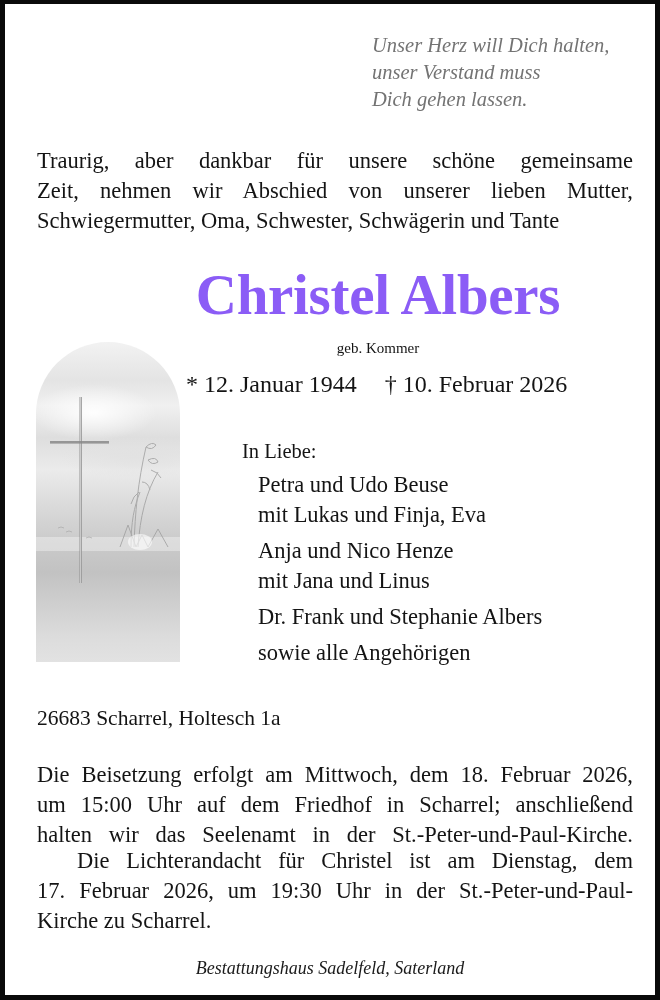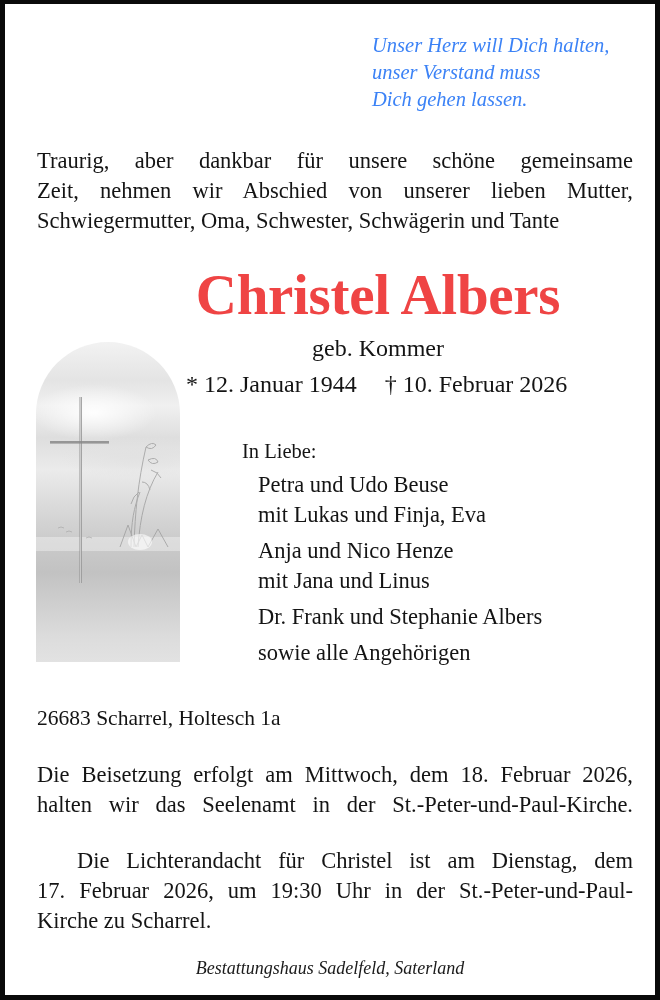--- a/index.html
+++ b/index.html
@@ -15,45 +15,45 @@
       border-bottom: 5px solid #0a0a0a;
       font-family: "Liberation Serif", "DejaVu Serif", serif;
       color: #141414;
     }
     .abs { position: absolute; }
     .motto {
       left: 367px; top: 28px;
       font-style: italic;
       font-size: 20.5px;
       line-height: 27px;
-      color: #3b82f6;
+      color: #737373;
     }
     .motto div { white-space: nowrap; }
     .intro {
       left: 32px; top: 142px; width: 596px;
       font-size: 22.5px;
       line-height: 30px;
       text-align: justify;
       text-align-last: left;
     }
     .intro div { white-space: nowrap; }
     .intro .just { text-align: justify; text-align-last: justify; white-space: normal; }
     .name {
       left: 163px; top: 258px; width: 420px;
       font-size: 57px;
       font-weight: bold;
       line-height: 66px;
       text-align: center;
       letter-spacing: -0.3px;
-      color: #ef4444;
+      color: #8b5cf6;
       white-space: nowrap;
     }
     .born {
       left: 163px; top: 331px; width: 420px;
-      font-size: 24px; line-height: 26px;
+      font-size: 15px; line-height: 26px;
       text-align: center;
       white-space: nowrap;
     }
     .dates {
       left: 181px; top: 366px;
       font-size: 24px; line-height: 28px;
       white-space: nowrap;
     }
     .dates .gap { display: inline-block; width: 28px; }
     .memorial-image {
@@ -176,20 +176,21 @@
     </div>
     <div class="grp">
       <div>sowie alle Angehörigen</div>
     </div>
   </div>
 
   <div class="abs address">26683 Scharrel, Holtesch 1a</div>
 
   <div class="abs para para1">
     <div style="white-space: nowrap; display: block;"><span>Die Beisetzung erfolgt am Mittwoch, dem 18. Februar 2026,</span></div>
+    <div style="white-space: nowrap; display: block;"><span>um 15:00 Uhr auf dem Friedhof in Scharrel; anschließend</span></div>
     <div style="white-space: nowrap; display: block;"><span>halten wir das Seelenamt in der St.-Peter-und-Paul-Kirche.</span></div>
   </div>
 
   <div class="abs para para2">
     <div style="white-space: nowrap; display: block; margin-left: 40px;"><span>Die Lichterandacht für Christel ist am Dienstag, dem</span></div>
     <div style="white-space: nowrap; display: block;"><span>17. Februar 2026, um 19:30 Uhr in der St.-Peter-und-Paul-</span></div>
     <div class="last">Kirche zu Scharrel.</div>
   </div>
 
   <div class="abs footer">Bestattungshaus Sadelfeld, Saterland</div>

